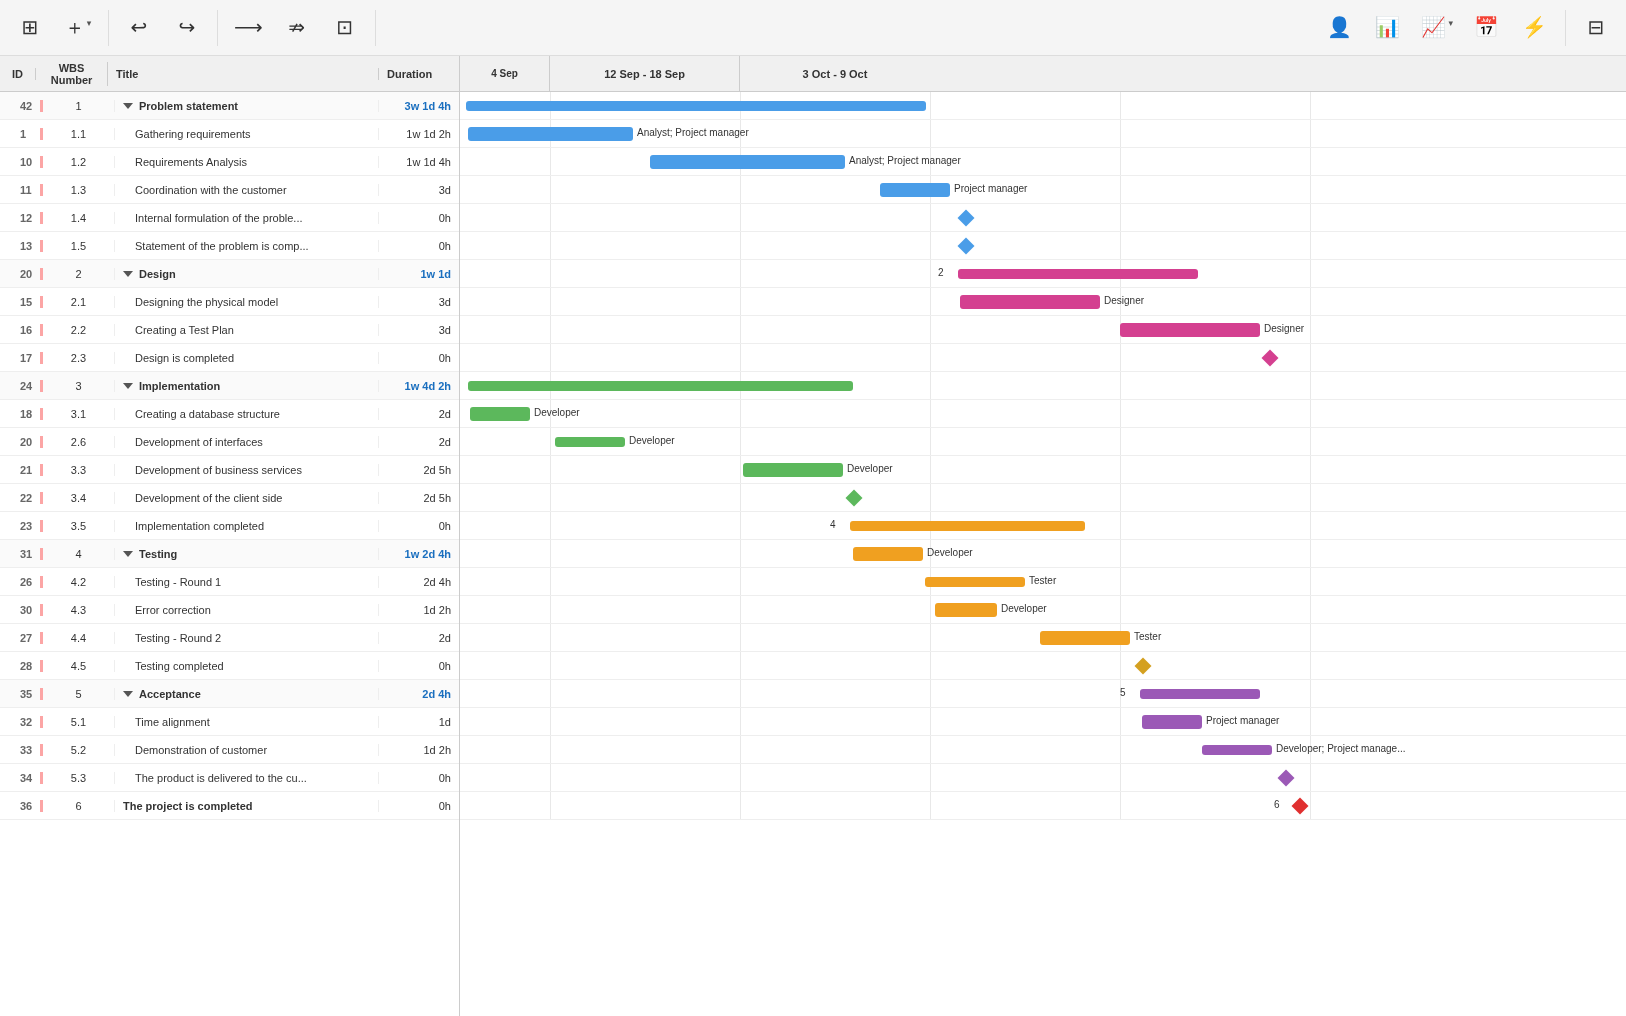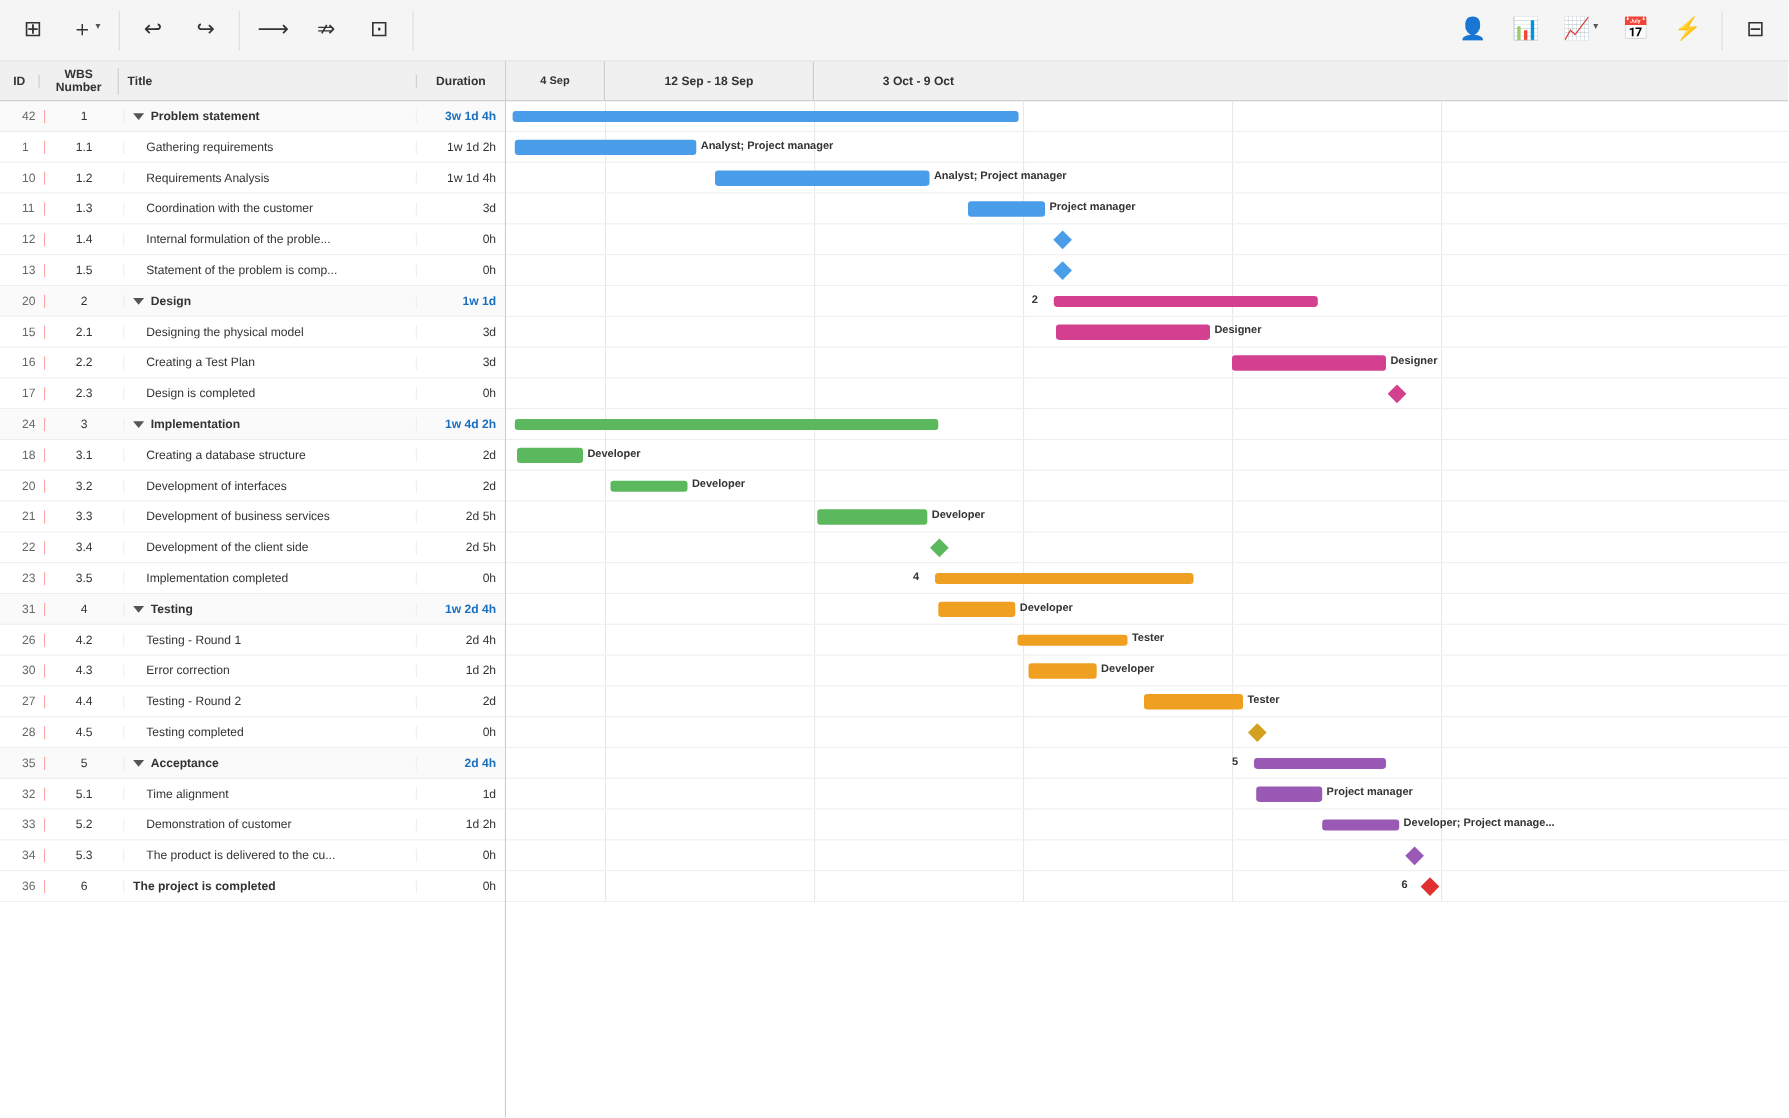--- a/index.html
+++ b/index.html
@@ -22,26 +22,26 @@
     #main { display: flex; height: calc(100vh - 56px); overflow: hidden; }
 
     
     #left-panel { width: 460px; min-width: 460px; border-right: 1px solid #ccc; overflow-y: auto; overflow-x: hidden; }
 
     
     .grid-header { display: flex; align-items: center; height: 36px; background: #f0f0f0; border-bottom: 1px solid #ccc; font-weight: 600; font-size: 11px; color: #333; position: sticky; top: 0; z-index: 10; }
     .col-id { width: 36px; min-width: 36px; padding: 0 4px; border-right: 1px solid #ccc; text-align: center; }
     .col-wbs { width: 72px; min-width: 72px; padding: 0 4px; border-right: 1px solid #ccc; text-align: center; }
     .col-title { flex: 1; padding: 0 8px; border-right: 1px solid #ccc; }
-    .col-dur { width: 80px; min-width: 80px; padding: 0 8px; text-align: center; }
+    .col-dur { width: 80px; min-width: 80px; padding: 0 8px; text-align: left; }
 
     
     .grid-row { display: flex; align-items: center; height: 28px; border-bottom: 1px solid #eee; }
     .grid-row.summary-row { background: #fafafa; font-weight: 500; }
-    .cell-id { width: 36px; min-width: 36px; padding: 0 20px; border-right: 1px solid #fca5a5; text-align: center; color: #666; font-size: 11px; }
+    .cell-id { width: 36px; min-width: 36px; padding: 0 20px; border-right: 3px solid #fca5a5; text-align: center; color: #666; font-size: 11px; font-weight: bold; }
     .cell-wbs { width: 72px; min-width: 72px; padding: 0 4px; border-right: 1px solid #eee; text-align: center; font-size: 11px; color: #333; }
     .cell-title { flex: 1; padding: 0 4px 0 8px; border-right: 1px solid #eee; font-size: 11px; color: #333; white-space: nowrap; overflow: hidden; text-overflow: ellipsis; }
     .cell-title.indent { padding-left: 20px; }
     .cell-title.summary { display: flex; align-items: center; gap: 4px; font-weight: 600; }
     .cell-dur { width: 80px; min-width: 80px; padding: 0 8px; text-align: right; font-size: 11px; color: #333; }
     .cell-dur.summary { font-weight: 600; color: #1a6fbf; }
     .triangle-down { display: inline-block; width: 0; height: 0; border-left: 5px solid transparent; border-right: 5px solid transparent; border-top: 6px solid #555; margin-right: 2px; }
 
     
     #right-panel { flex: 1; overflow-x: auto; overflow-y: auto; position: relative; }
@@ -50,21 +50,21 @@
     
     .gantt-header { height: 36px; background: #f0f0f0; border-bottom: 1px solid #ccc; display: flex; align-items: center; position: sticky; top: 0; z-index: 10; }
     .gantt-period { border-right: 1px solid #ccc; height: 100%; display: flex; align-items: center; justify-content: center; font-size: 11px; font-weight: 600; color: #333; }
     .p1 { width: 180px; }
     .p2 { width: 180px; }
     .p3 { width: 180px; }
     .p4 { width: 180px; }
     .p5 { width: 180px; }
 
     
-    .gantt-row { height: 28px; border-bottom: 1px solid #eee; position: relative; display: flex; align-items: center; font-weight: bold; }
+    .gantt-row { height: 28px; border-bottom: 1px solid #eee; position: relative; display: flex; align-items: center; }
 
     
     #left-panel::-webkit-scrollbar, #right-panel::-webkit-scrollbar { width: 8px; height: 8px; }
     #left-panel::-webkit-scrollbar-thumb, #right-panel::-webkit-scrollbar-thumb { background: #ccc; border-radius: 4px; }
   </style>
 </head>
 <body>
 
 <div id="toolbar">
   <div class="tb-group">
@@ -209,21 +209,21 @@
     <div class="cell-dur summary">1w 4d 2h</div>
   </div>
         <div class="grid-row">
     <div class="cell-id">18</div>
     <div class="cell-wbs">3.1</div>
     <div class="cell-title indent">Creating a database structure</div>
     <div class="cell-dur ">2d</div>
   </div>
         <div class="grid-row">
     <div class="cell-id">20</div>
-    <div class="cell-wbs">3.2</div>
+    <div class="cell-wbs">2.6</div>
     <div class="cell-title indent">Development of interfaces</div>
     <div class="cell-dur ">2d</div>
   </div>
         <div class="grid-row">
     <div class="cell-id">21</div>
     <div class="cell-wbs">3.3</div>
     <div class="cell-title indent">Development of business services</div>
     <div class="cell-dur ">2d 5h</div>
   </div>
         <div class="grid-row">

